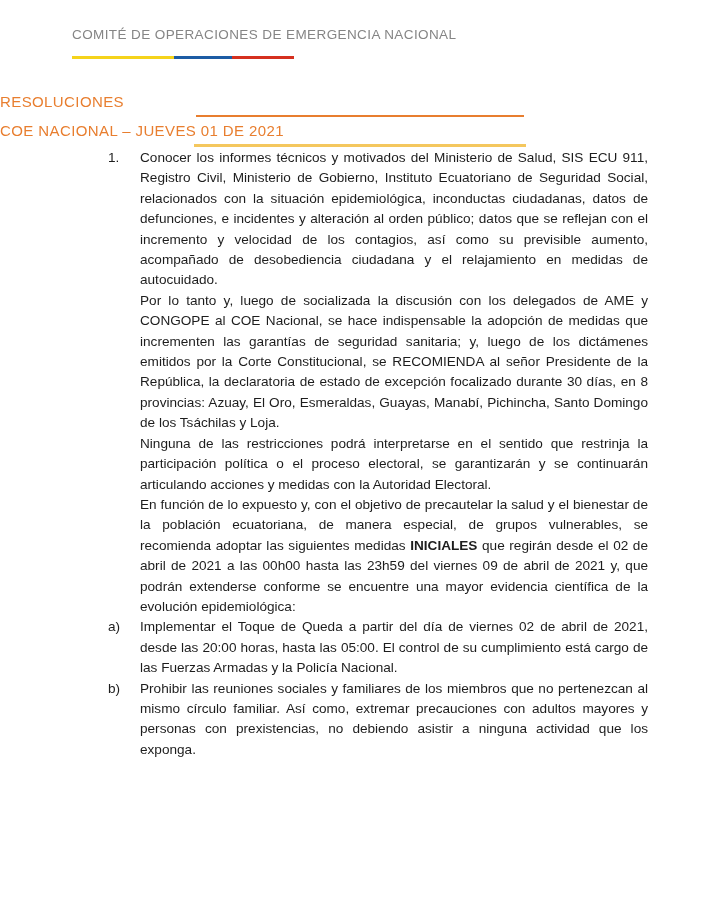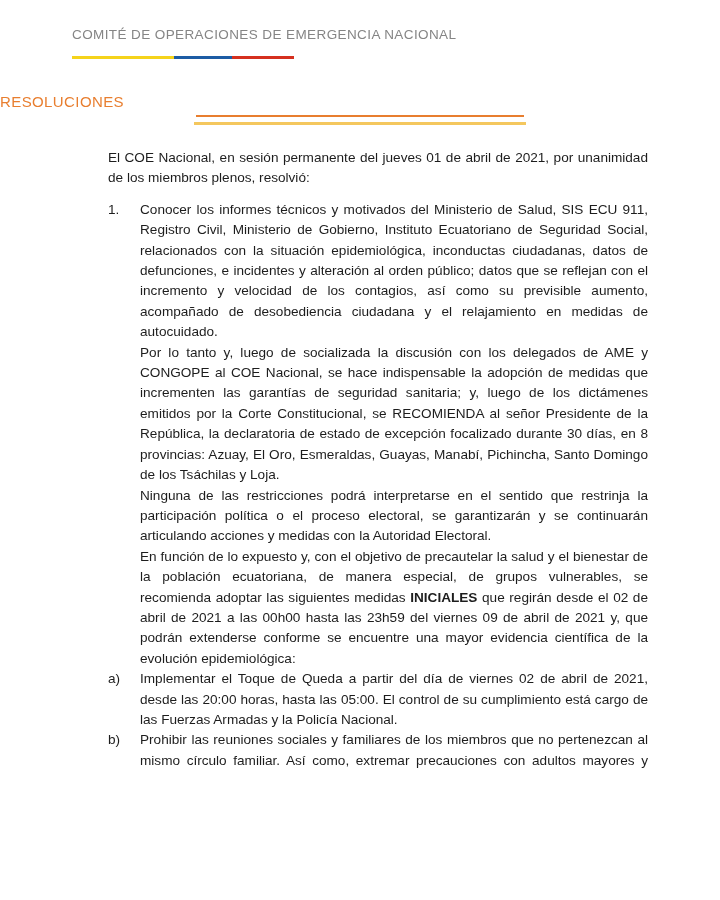--- a/index.html
+++ b/index.html
@@ -45,25 +45,25 @@
   <div class="org-title">COMITÉ DE OPERACIONES DE EMERGENCIA NACIONAL</div>
   <div class="flag-line">
     <span class="seg-yellow"></span>
     <span class="seg-blue"></span>
     <span class="seg-red"></span>
   </div>
 
   <div class="title-block">
     <div class="res-title">RESOLUCIONES</div>
     <div class="rule-orange"></div>
+    <div class="sub-title">COE NACIONAL – JUEVES 01 DE 2021</div>
     <div class="rule-yellow"></div>
   </div>
 
   <div class="content">
-    <p class="intro">El COE Nacional, en sesión permanente del jueves 01 de abril de 2021, por unanimidad de los miembros plenos, resolvió:</p>
 
     <div class="list-item">
       <span class="list-marker">1.</span>
       <div class="list-body">
         <p>Conocer los informes técnicos y motivados del Ministerio de Salud, SIS ECU 911, Registro Civil, Ministerio de Gobierno, Instituto Ecuatoriano de Seguridad Social, relacionados con la situación epidemiológica, inconductas ciudadanas, datos de defunciones, e incidentes y alteración al orden público; datos que se reflejan con el incremento y velocidad de los contagios, así como su previsible aumento, acompañado de desobediencia ciudadana y el relajamiento en medidas de autocuidado.</p>
         <p>Por lo tanto y, luego de socializada la discusión con los delegados de AME y CONGOPE al COE Nacional, se hace indispensable la adopción de medidas que incrementen las garantías de seguridad sanitaria; y, luego de los dictámenes emitidos por la Corte Constitucional, se RECOMIENDA al señor Presidente de la República, la declaratoria de estado de excepción focalizado durante 30 días, en 8 provincias: Azuay, El Oro, Esmeraldas, Guayas, Manabí, Pichincha, Santo Domingo de los Tsáchilas y Loja.</p>
         <p>Ninguna de las restricciones podrá interpretarse en el sentido que restrinja la participación política o el proceso electoral, se garantizarán y se continuarán articulando acciones y medidas con la Autoridad Electoral.</p>
         <p><span>En función de lo expuesto y, con el objetivo de precautelar la salud y el bienestar de la población ecuatoriana, de manera especial, de grupos vulnerables, se recomienda adoptar las siguientes medidas </span><span class="bold">INICIALES</span><span> que regirán desde el 02 de abril de 2021 a las 00h00 hasta las 23h59 del viernes 09 de abril de 2021 y, que podrán extenderse conforme se encuentre una mayor evidencia científica de la evolución epidemiológica:</span></p>
       </div>
     </div>

